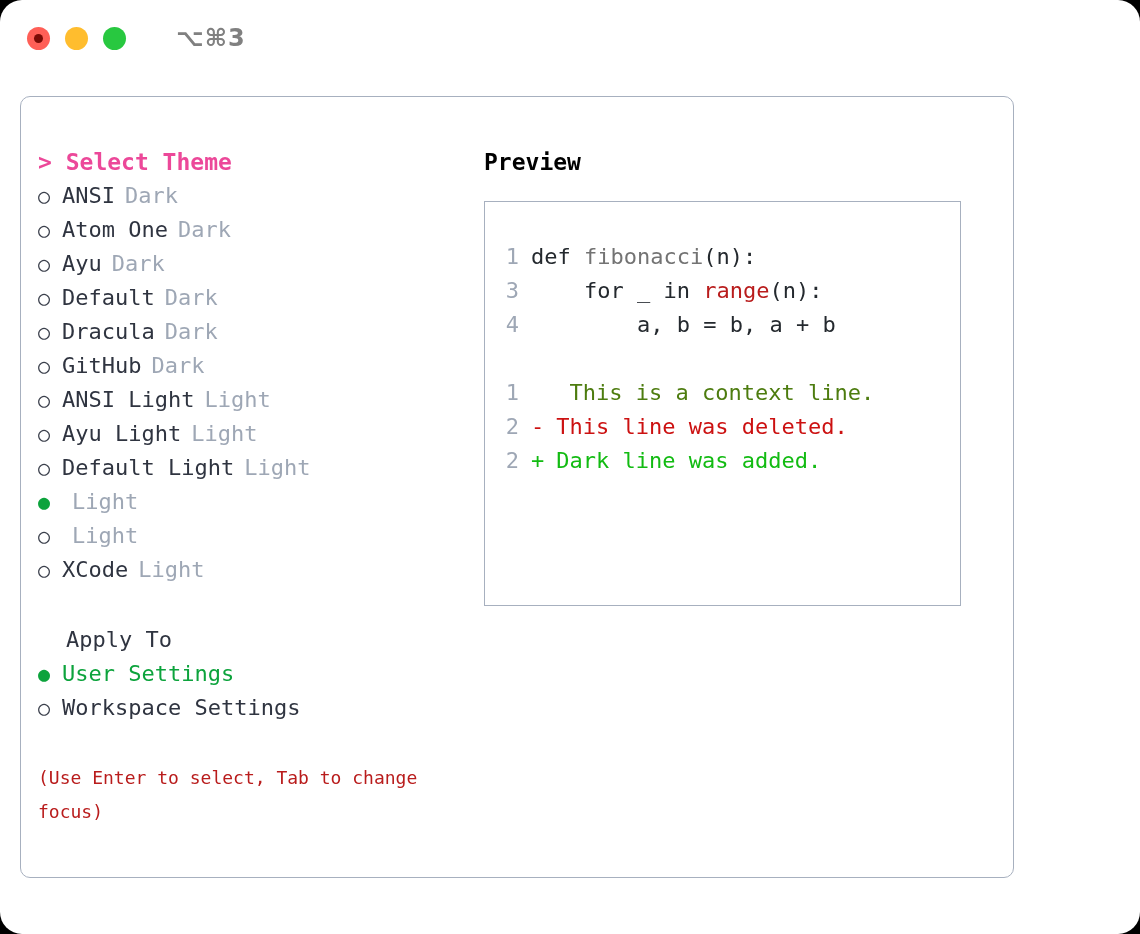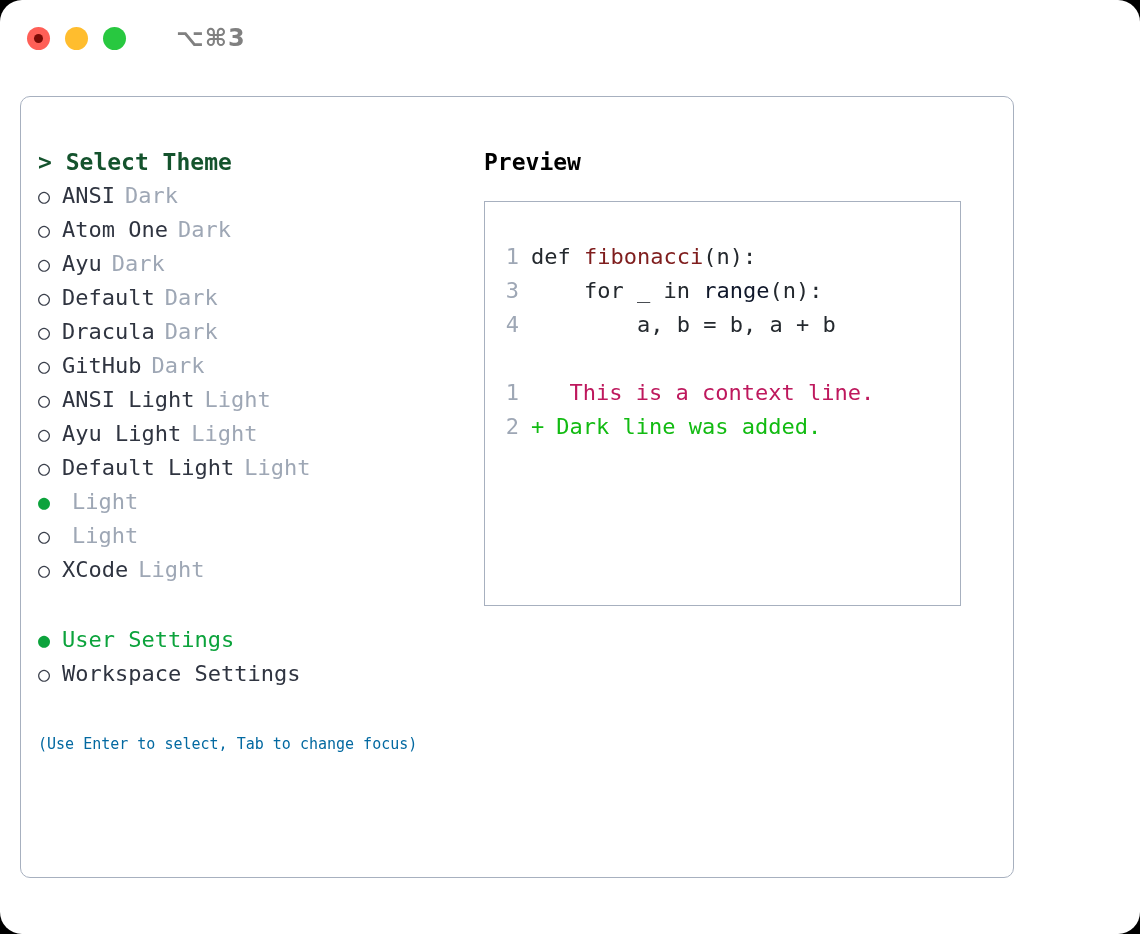--- a/index.html
+++ b/index.html
@@ -89,21 +89,21 @@
   
   #left-col {
     width: 460px;
     padding: 48px 0 0 17px;
     box-sizing: border-box;
   }
 
   .section-title {
     font-size: 23px;
     font-weight: 700;
-    color: #14532d;
+    color: #ec4899;
     line-height: 34px;
     white-space: pre;
   }
 
   .opt-row {
     display: flex;
     align-items: baseline;
     line-height: 34px;
     font-size: 22px;
     white-space: pre;
@@ -127,23 +127,23 @@
   .apply-heading {
     font-size: 22px;
     color: #2f3440;
     line-height: 34px;
     padding-left: 28px;
     white-space: pre;
   }
 
   #hint {
     margin-top: 36px;
-    font-size: 15px;
-    line-height: 34px;
-    color: #0369a1;
+    font-size: 18px;
+    line-height: 34px;
+    color: #b91c1c;
     width: 400px;
   }
 
   
   #right-col {
     flex: 1;
     padding: 48px 0 0 3px;
     box-sizing: border-box;
   }
   #preview-title {
@@ -169,35 +169,35 @@
     white-space: pre;
     color: #24292e;
   }
   .lineno {
     display: inline-block;
     width: 22px;
     text-align: right;
     color: #9ea7b5;
     margin-right: 12px;
   }
-  .tok-fn   { color: #7f1d1d; }
+  .tok-fn   { color: #737373; }
   .tok-num  { color: #0d8080; }
-  .tok-call { color: #0f172a; }
+  .tok-call { color: #b91c1c; }
 
   .diff-gap { height: 34px; }
   .diff-line {
     font-size: 22px;
     line-height: 34px;
     white-space: pre;
   }
   .diff-mark {
     display: inline-block;
     width: 12px;
   }
-  .diff-context { color: #be185d; }
+  .diff-context { color: #4d7c0f; }
   .diff-del     { color: #cc1111; }
   .diff-add     { color: #12bb12; }
 </style>
 </head>
 <body>
 
 <div id="window">
 
   <div id="titlebar">
     <div class="traffic-lights">
@@ -224,20 +224,21 @@
             <div class="opt-row"><span class="bullet">○</span><span class="opt-label">GitHub</span><span class="opt-tag">Dark</span></div>
             <div class="opt-row"><span class="bullet">○</span><span class="opt-label">ANSI Light</span><span class="opt-tag">Light</span></div>
             <div class="opt-row"><span class="bullet">○</span><span class="opt-label">Ayu Light</span><span class="opt-tag">Light</span></div>
             <div class="opt-row"><span class="bullet">○</span><span class="opt-label">Default Light</span><span class="opt-tag">Light</span></div>
             <div class="opt-row selected"><span class="bullet">●</span><span class="opt-tag">Light</span></div>
             <div class="opt-row"><span class="bullet">○</span><span class="opt-tag">Light</span></div>
             <div class="opt-row"><span class="bullet">○</span><span class="opt-label">XCode</span><span class="opt-tag">Light</span></div>
           </div>
 
         <div id="apply-block">
+          <div class="apply-heading">Apply To</div>
           <div id="apply-list">
               <div class="opt-row selected"><span class="bullet">●</span><span class="opt-label">User Settings</span></div>
               <div class="opt-row"><span class="bullet">○</span><span class="opt-label">Workspace Settings</span></div>
             </div>
         </div>
 
         <div id="hint">(Use Enter to select, Tab to change focus)</div>
       </div>
 
       <div id="right-col">
@@ -245,20 +246,21 @@
 
         <div id="preview-box">
           <div id="code-block">
               <div class="code-line"><span class="lineno">1</span><span>def </span><span class="tok-fn">fibonacci</span><span>(n):</span></div>
               <div class="code-line"><span class="lineno">3</span><span>    for _ in </span><span class="tok-call">range</span><span>(n):</span></div>
               <div class="code-line"><span class="lineno">4</span><span>        a, b = b, a + b</span></div>
             </div>
           <div class="diff-gap"></div>
           <div id="diff-block">
               <div class="diff-line"><span class="lineno">1</span><span class="diff-mark diff-context"> </span><span class="diff-context">  This is a context line.</span></div>
+              <div class="diff-line"><span class="lineno">2</span><span class="diff-mark diff-del">-</span><span class="diff-del"> This line was deleted.</span></div>
               <div class="diff-line"><span class="lineno">2</span><span class="diff-mark diff-add">+</span><span class="diff-add"> Dark line was added.</span></div>
             </div>
         </div>
       </div>
 
     </div>
   </div>
 </div>
 
 </body></html>

